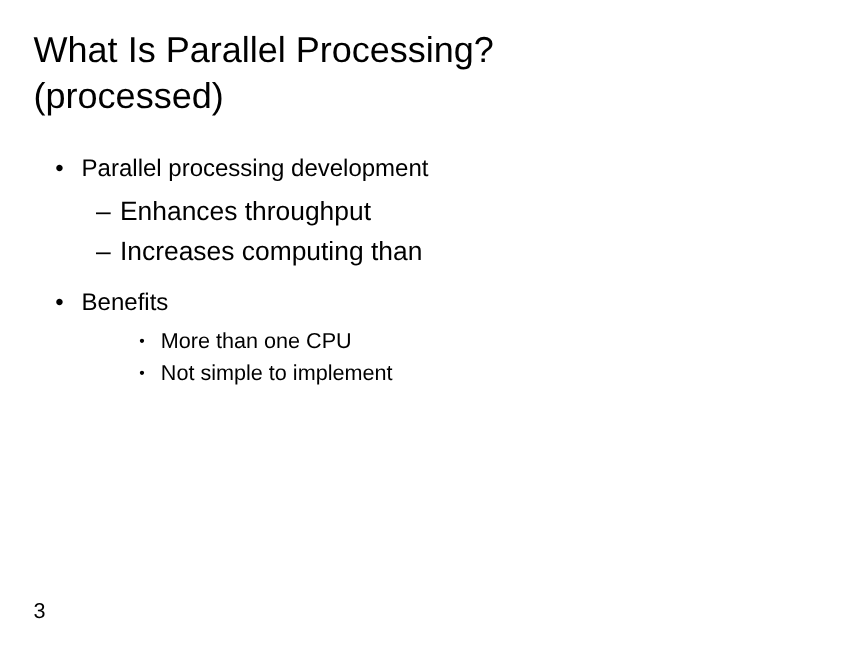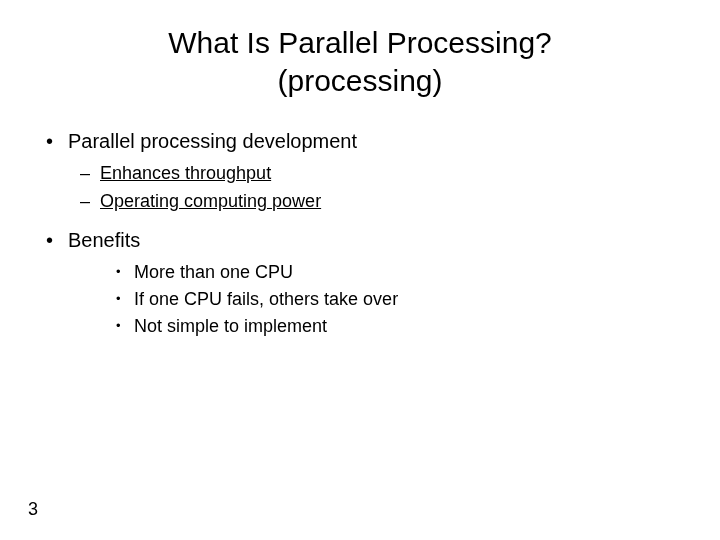--- a/index.html
+++ b/index.html
@@ -6,70 +6,69 @@
     body {
       width: 720px;
       height: 540px;
       background: #fff;
       font-family: Arial, Helvetica, sans-serif;
       color: #000;
       padding: 24px 28px 20px 28px;
       position: relative;
     }
     .title {
-      text-align: center;
+      text-align: left;
       font-size: 30px;
       line-height: 1.25;
       margin-bottom: 28px;
       font-weight: normal;
     }
     .content {
       font-size: 20px;
       line-height: 1.45;
     }
     ul.lvl1 { list-style: none; padding-left: 18px; }
     ul.lvl1 > li::before { content: "•"; display: inline-block; width: 22px; }
     ul.lvl1 > li { margin-bottom: 4px; margin-top: 12px; }
-    ul.lvl2 { list-style: none; padding-left: 52px; font-size: 18px; text-decoration: underline; }
+    ul.lvl2 { list-style: none; padding-left: 52px; font-size: 22px; }
     ul.lvl2 > li::before { content: "–"; display: inline-block; width: 20px; }
     ul.lvl2 > li { margin-bottom: 2px; }
     ul.lvl3 { list-style: none; padding-left: 88px; font-size: 18px; }
     ul.lvl3 > li::before { content: "•"; display: inline-block; width: 18px; font-size: 13px; position: relative; top: -2px; }
     ul.lvl3 > li { margin-bottom: 1px; }
     .footer {
       position: absolute;
       bottom: 20px;
       left: 28px;
       right: 28px;
       display: flex;
       justify-content: space-between;
       font-size: 18px;
     }
   </style>
 </head>
 <body>
 
 <h1 class="title">
   <span>What Is Parallel Processing?</span><br>
-  <span>(processing)</span>
+  <span>(processed)</span>
 </h1>
 
 <div class="content">
   <ul class="lvl1">
     <li><span>Parallel processing development</span></li>
   </ul>
   <ul class="lvl2">
     <li><span>Enhances throughput</span></li>
-    <li><span>Operating computing power</span></li>
+    <li><span>Increases computing than</span></li>
   </ul>
   <ul class="lvl1">
     <li><span>Benefits</span></li>
   </ul>
   <ul class="lvl3">
     <li><span>More than one CPU</span></li>
-    <li><span>If one CPU fails, others take over</span></li>
     <li><span>Not simple to implement</span></li>
   </ul>
 </div>
 
 <div class="footer">
   <span>3</span>
 </div>
 
 </body></html>

